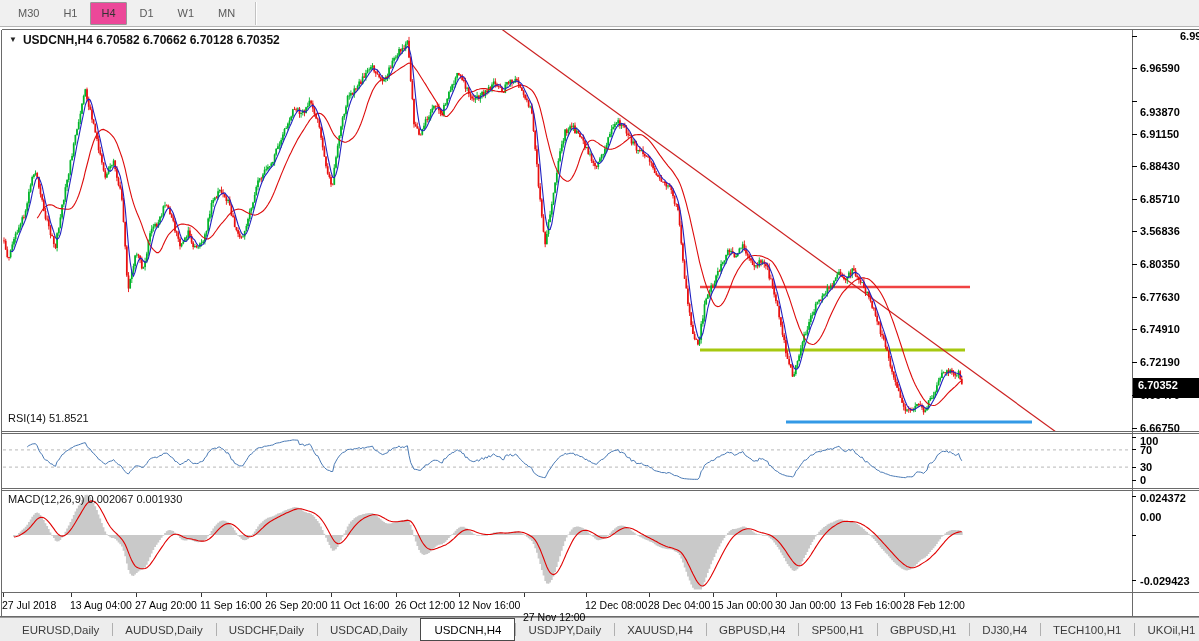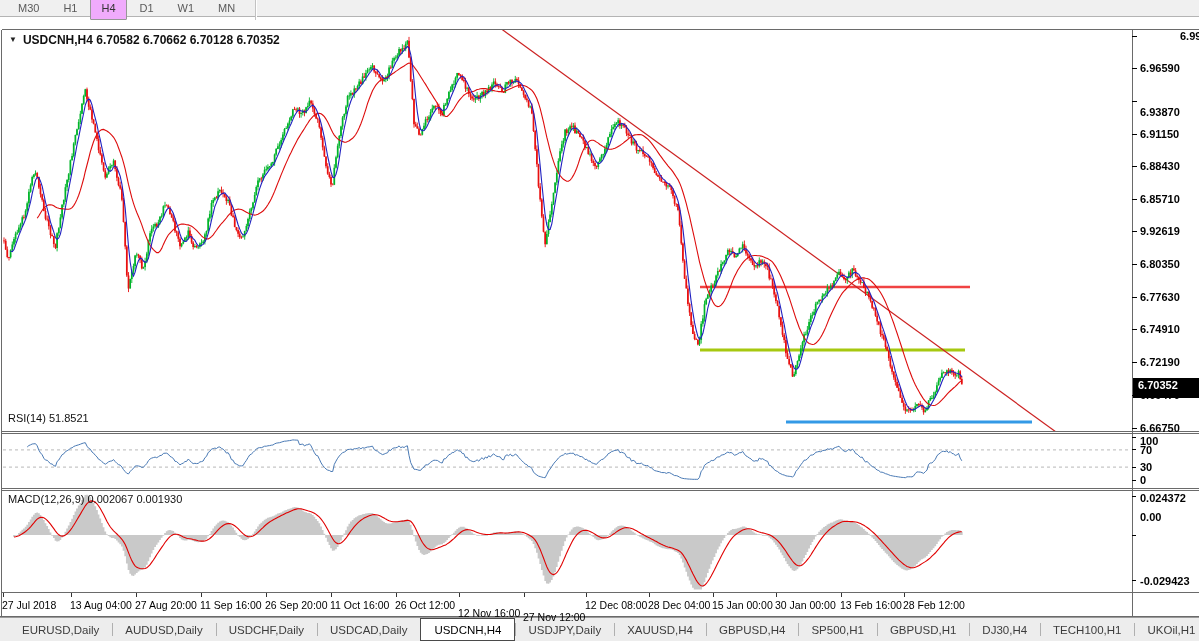--- a/index.html
+++ b/index.html
@@ -1,23 +1,23 @@
 <!DOCTYPE html>
 <html><head>
 <meta charset="utf-8">
 <style>
   html,body{margin:0;padding:0;background:#fff;}
   .stage{position:relative;width:1199px;height:641px;background:#ffffff;
          font-family:"Liberation Sans",sans-serif;overflow:hidden;-webkit-font-smoothing:antialiased;}
   
-  .toolbar{position:absolute;left:0;top:0;width:1199px;height:17px;background:#f0f0f0;
+  .toolbar{position:absolute;left:0;top:0;width:1199px;height:27px;background:#f0f0f0;
            border-bottom:1px solid #b4b4b4;display:flex;align-items:center;padding-left:7px;box-sizing:border-box;}
   .tf-btn{height:21px;padding:0 10px;margin-right:2px;font-size:11px;color:#5a5a5a;
           display:flex;align-items:center;border:1px solid transparent;border-radius:1px;cursor:default;}
-  .tf-btn.active{background:#f0abfc;border:1px solid #979797;color:#333;}
+  .tf-btn.active{background:#ec4899;border:1px solid #979797;color:#333;}
   .toolbar-sep{width:1px;height:23px;background:#c2c2c2;border-right:1px solid #ffffff;margin-left:7px;}
   
   svg#plot{position:absolute;left:0;top:0;}
   
   .chart-title{position:absolute;left:9px;top:33px;font-size:12px;font-weight:600;color:#111;display:flex;align-items:center;gap:6px;}
   .chart-title .tri{font-size:8px;color:#222;transform:translateY(-1px);}
   .panel-label{position:absolute;left:8px;font-size:11px;color:#111;}
   .pa-label{position:absolute;left:1140px;font-size:11px;font-weight:600;color:#000;white-space:nowrap;}
   .price-tag{position:absolute;left:1133px;width:66px;height:20px;background:#000;color:#fff;
              font-size:11px;font-weight:600;line-height:14px;padding-left:5px;box-sizing:border-box;}
@@ -155,42 +155,42 @@
         <div class="tab">UKOil,H1</div>
       </div>
 
   </div>
 <div class="pa-label" style="top: 30px; padding-left: 40px;">6.99310</div>
     <div class="pa-label" style="top: 62.2469px;">6.96590</div>
     <div class="pa-label" style="top: 106px;">6.93870</div>
     <div class="pa-label" style="top: 127.741px;">6.91150</div>
     <div class="pa-label" style="top: 160.488px;">6.88430</div>
     <div class="pa-label" style="top: 193.235px;">6.85710</div>
-    <div class="pa-label" style="top: 225.018px;">9.92619</div>
+    <div class="pa-label" style="top: 225.018px;">3.56836</div>
     <div class="pa-label" style="top: 257.765px;">6.80350</div>
     <div class="pa-label" style="top: 290.512px;">6.77630</div>
     <div class="pa-label" style="top: 323.259px;">6.74910</div>
     <div class="pa-label" style="top: 356.006px;">6.72190</div>
     <div class="pa-label" style="top: 388.753px;">6.69470</div>
     <div class="pa-label" style="top: 421.5px;">6.66750</div>
     <div class="pa-label" style="top: 435px;">100</div>
     <div class="pa-label" style="top: 443.9px;">70</div>
     <div class="pa-label" style="top: 461.1px;">30</div>
     <div class="pa-label" style="top: 474px;">0</div>
     <div class="pa-label" style="top: 492px;">0.024372</div>
     <div class="pa-label" style="top: 511px;">0.00</div>
     <div class="pa-label" style="top: 574.944px;">-0.029423</div>
     <div class="date-label" style="left: 2px;">27 Jul 2018</div>
     <div class="date-label" style="left: 70px;">13 Aug 04:00</div>
     <div class="date-label" style="left: 135px;">27 Aug 20:00</div>
     <div class="date-label" style="left: 200px;">11 Sep 16:00</div>
     <div class="date-label" style="left: 265px;">26 Sep 20:00</div>
     <div class="date-label" style="left: 330px; text-align: center;">11 Oct 16:00</div>
     <div class="date-label" style="left: 395px;">26 Oct 12:00</div>
-    <div class="date-label" style="left: 458px; margin-top: 8px;">12 Nov 16:00</div>
+    <div class="date-label" style="left: 458px;">12 Nov 16:00</div>
     <div class="date-label" style="left: 523px; margin-top: 12px;">27 Nov 12:00</div>
     <div class="date-label" style="left: 585px;">12 Dec 08:00</div>
     <div class="date-label" style="left: 648px;">28 Dec 04:00</div>
     <div class="date-label" style="left: 712px;">15 Jan 00:00</div>
     <div class="date-label" style="left: 775px;">30 Jan 00:00</div>
     <div class="date-label" style="left: 840px;">13 Feb 16:00</div>
     <div class="date-label" style="left: 903px;">28 Feb 12:00</div>
   </div>
 
 </body></html>

